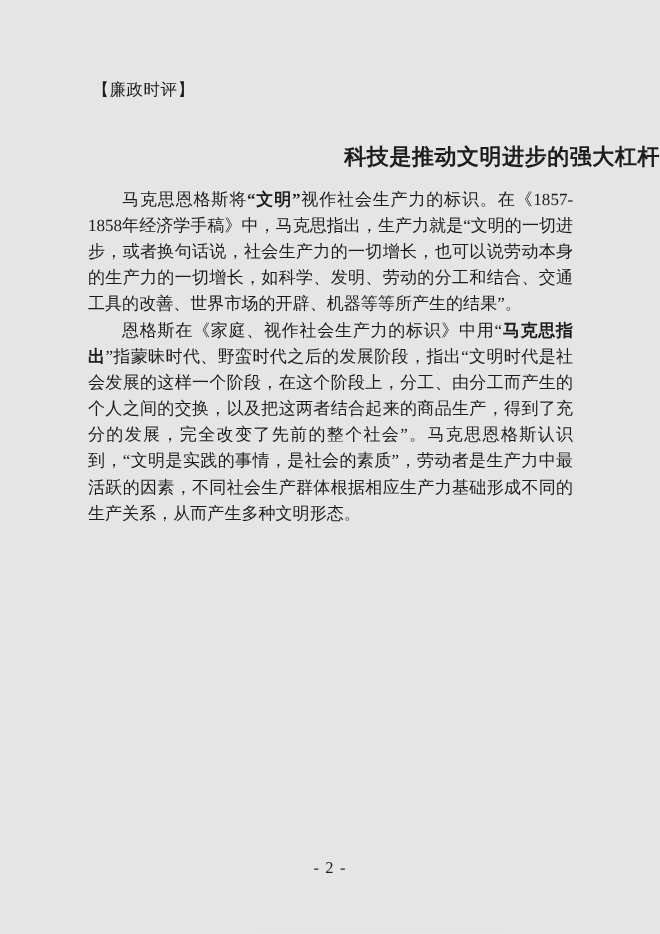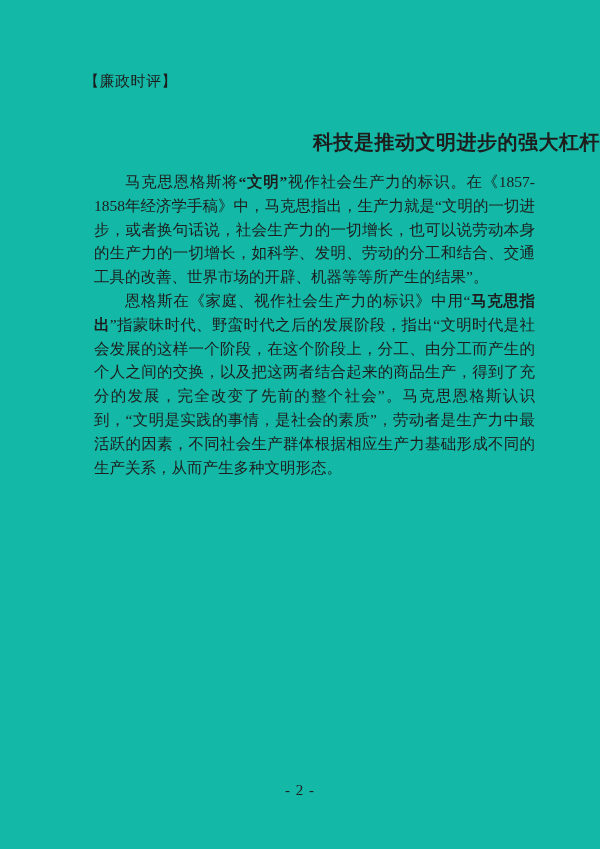--- a/index.html
+++ b/index.html
@@ -30,21 +30,21 @@
     left: 0;
     width: 100%;
     text-align: right;
     font-size: 20px;
     font-weight: bold;
     letter-spacing: 0.5px;
   }
   .doc-body {
     position: absolute;
     top: 170px;
-    left: 94px;
+    left: 80px;
     width: 441px;
     font-size: 15.5px;
     line-height: 23.8px;
     text-align: justify;
     text-justify: inter-ideograph;
   }
   .para {
     margin: 0;
     padding: 0;
     text-indent: 2em;
@@ -58,21 +58,21 @@
     left: 0;
     width: 100%;
     text-align: center;
     font-size: 15px;
     letter-spacing: 1px;
   }
 </style>
 </head>
 <body>
 
-<div class="page" style="color: rgb(29, 29, 29); background: #14b8a6;">
+<div class="page" style="color: rgb(29, 29, 29); background: #e5e5e5;">
   <div class="header-label">【廉政时评】</div>
 
   <h1 class="doc-title">科技是推动文明进步的强大杠杆</h1>
 
   <div class="doc-body">
       <p class="para"><span>马克思恩格斯将</span><span class="bold-run">“文明”</span><span>视作社会生产力的标识。在《1857-1858年经济学手稿》中，马克思指出，生产力就是“文明的一切进步，或者换句话说，社会生产力的一切增长，也可以说劳动本身的生产力的一切增长，如科学、发明、劳动的分工和结合、交通工具的改善、世界市场的开辟、机器等等所产生的结果”。</span></p>
       <p class="para"><span>恩格斯在《家庭、视作社会生产力的标识》中用“</span><span class="bold-run">马克思指出</span><span>”指蒙昧时代、野蛮时代之后的发展阶段，指出“文明时代是社会发展的这样一个阶段，在这个阶段上，分工、由分工而产生的个人之间的交换，以及把这两者结合起来的商品生产，得到了充分的发展，完全改变了先前的整个社会”。马克思恩格斯认识到，“文明是实践的事情，是社会的素质”，劳动者是生产力中最活跃的因素，不同社会生产群体根据相应生产力基础形成不同的生产关系，从而产生多种文明形态。</span></p>
     </div>
 
   <div class="page-number">- 2 -</div>

